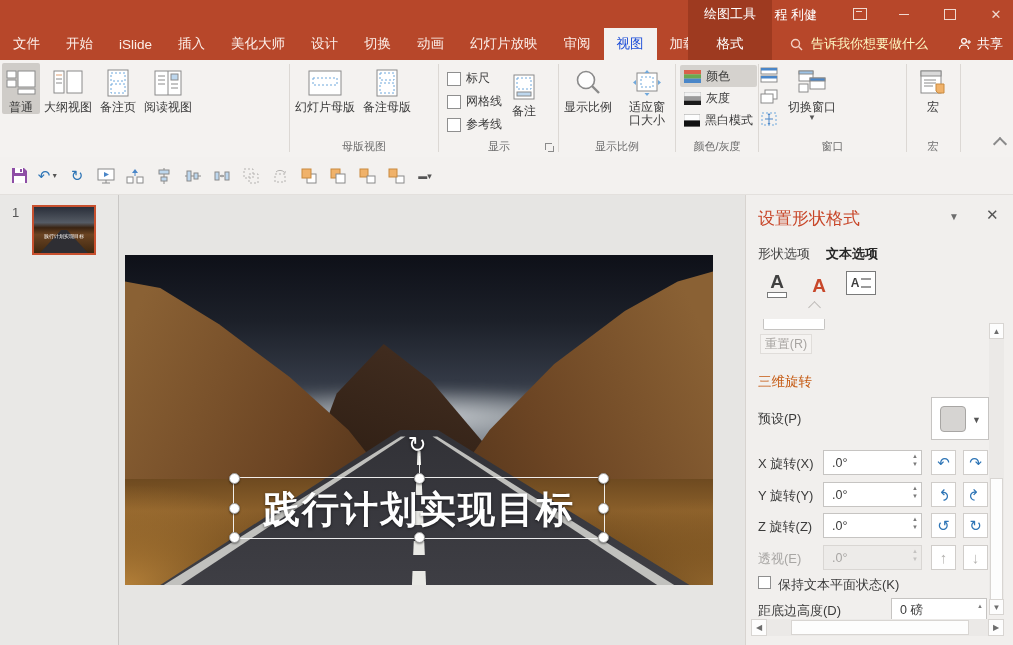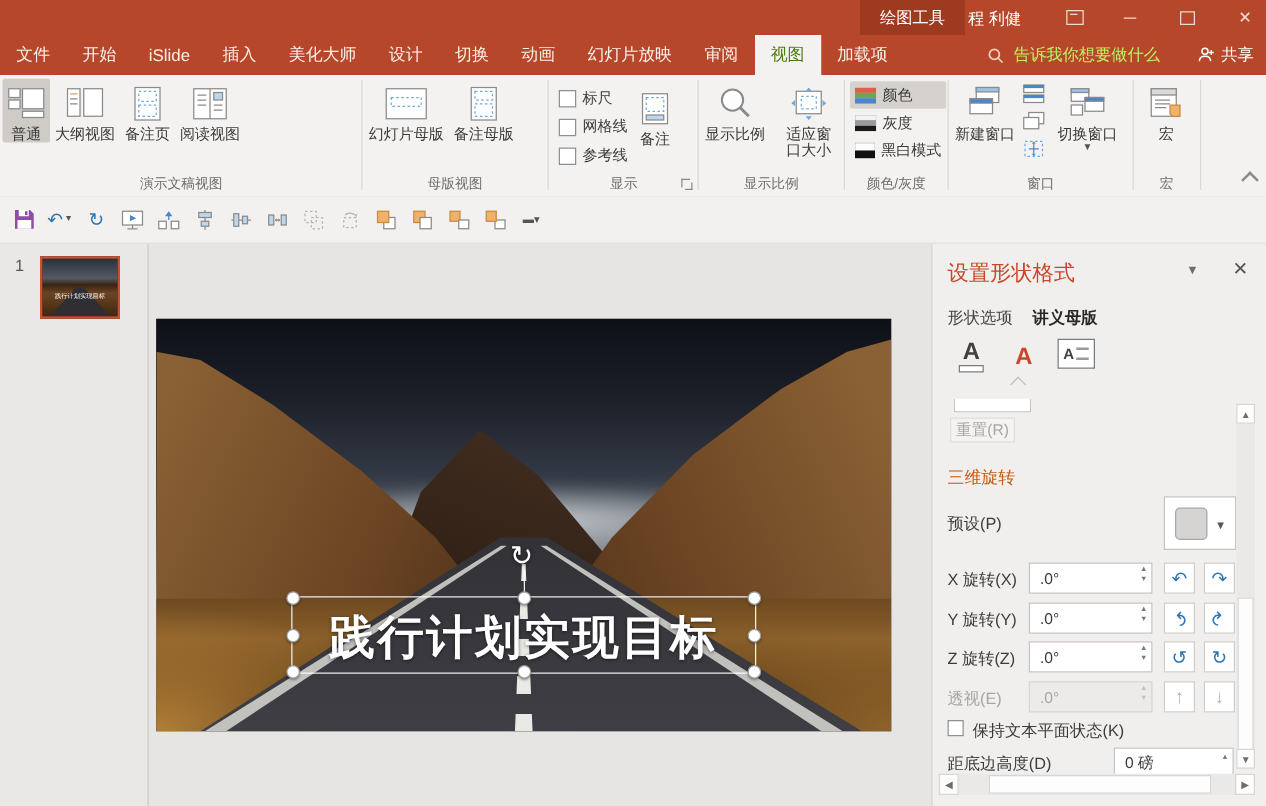--- a/index.html
+++ b/index.html
@@ -15,23 +15,23 @@
   .tb-user{position:absolute;right:196px;top:6px;font-size:13px;color:#fff;}
   .tb-btn{position:absolute;top:0;width:34px;height:28px;display:flex;align-items:center;justify-content:center;color:#f0d9d0;font-size:13px;}
   .ribbonopt-ic{width:12px;height:10px;border:1px solid #f0d9d0;position:relative;}
   .ribbonopt-ic:after{content:"";position:absolute;left:2px;top:2px;width:6px;height:0;border-top:1px solid #f0d9d0;}
   .maxi-ic{width:10px;height:9px;border:1px solid #f0d9d0;}
   .mini-ic{width:10px;height:0;border-top:1px solid #f0d9d0;}
 
   
   .tabrow{position:absolute;left:0;top:28px;width:1013px;height:32px;background:#b7472a;display:flex;align-items:stretch;}
   .mtab{color:#fceee8;padding:0 13px;display:flex;align-items:center;font-size:13.5px;}
-  .mtab.active{background:#f4f2f0;color:#4d7c0f;}
+  .mtab.active{background:#f4f2f0;color:#1d4ed8;}
   .mtab.ctx{position:absolute;left:688px;top:0;width:84px;height:32px;background:#9e3a20;color:#fff;justify-content:center;padding:0;}
-  .tellme{position:absolute;left:790px;top:0;height:32px;display:flex;align-items:center;gap:8px;color:#bef264;font-size:13px;}
+  .tellme{position:absolute;left:790px;top:0;height:32px;display:flex;align-items:center;gap:8px;color:#fef9c3;font-size:13px;}
   .share{position:absolute;right:10px;top:0;height:32px;display:flex;align-items:center;gap:5px;color:#fff;font-size:13px;}
 
   
   .ribbon{position:absolute;left:0;top:60px;width:1013px;height:97px;background:#f4f2f0;border-bottom:1px solid #d8d4d0;}
   .rgroup{position:absolute;top:0;height:96px;}
   .grow{display:flex;align-items:flex-start;padding-top:3px;}
   .glabel{position:absolute;bottom:2px;left:0;right:0;text-align:center;font-size:11px;color:#6d6d6d;white-space:nowrap;}
   .gdiv{position:absolute;top:4px;height:88px;width:1px;background:#dcd8d4;}
   .rb{display:flex;flex-direction:column;align-items:center;padding:2px 4px 0 4px;border-radius:2px;}
   .rb .ic{height:36px;display:flex;align-items:center;justify-content:center;}
@@ -152,20 +152,21 @@
     <div class="mtab">iSlide</div>
     <div class="mtab">插入</div>
     <div class="mtab">美化大师</div>
     <div class="mtab">设计</div>
     <div class="mtab">切换</div>
     <div class="mtab">动画</div>
     <div class="mtab">幻灯片放映</div>
     <div class="mtab">审阅</div>
     <div class="mtab active">视图</div>
     <div class="mtab">加载项</div>
+    <div class="mtab ctx">格式</div>
     <div class="tellme">
       <svg width="13" height="13" viewBox="0 0 13 13">
           <circle cx="5.5" cy="5.5" r="4" fill="none" stroke="#f3cfc2" stroke-width="1.4"></circle>
           <line x1="8.6" y1="8.6" x2="12" y2="12" stroke="#f3cfc2" stroke-width="1.4"></line>
         </svg>
       <span>告诉我你想要做什么</span>
     </div>
     <div class="share">
       <svg width="14" height="14" viewBox="0 0 14 14">
           <circle cx="6" cy="4" r="2.4" fill="none" stroke="#fff" stroke-width="1.2"></circle>
@@ -222,21 +223,20 @@
                 <line x1="4" y1="11" x2="11" y2="11" stroke="#8a8a8a"></line>
                 <line x1="4" y1="15" x2="11" y2="15" stroke="#8a8a8a"></line>
                 <rect class="stb" x="17" y="5" width="7" height="6"></rect>
                 <line x1="17" y1="15" x2="24" y2="15" stroke="#8a8a8a"></line>
                 <line x1="17" y1="19" x2="24" y2="19" stroke="#8a8a8a"></line>
               </svg>
             </span>
           <span class="lb">阅读视图</span>
         </div>
       </div>
-      <div class="glabel">演示文稿视图</div>
     </div>
     <div class="gdiv" style="left:289px"></div>
 
     <div class="rgroup" style="left:291px;width:146px">
       <div class="grow">
         <div class="rb">
           <span class="ic">
               <svg width="34" height="26" viewBox="0 0 34 26">
                 <rect class="st" x="1" y="1" width="32" height="24"></rect>
                 <rect class="dsh" x="5" y="8" width="24" height="7"></rect>
@@ -345,31 +345,20 @@
             </svg>
           <span>黑白模式</span>
         </div>
       </div>
       <div class="glabel">颜色/灰度</div>
     </div>
     <div class="gdiv" style="left:758px"></div>
 
     <div class="rgroup" style="left:760px;width:145px">
       <div class="grow" style="gap:2px">
-        <div class="rb">
-          <span class="ic">
-              <svg width="30" height="28" viewBox="0 0 30 28">
-                <rect class="st" x="8" y="1" width="18" height="12"></rect>
-                <rect x="8" y="1" width="18" height="3.5" fill="#9dc3e6" stroke="#8a8a8a"></rect>
-                <rect class="st" x="3" y="10" width="18" height="12"></rect>
-                <rect x="3" y="10" width="18" height="3.5" fill="#4a86c8" stroke="#8a8a8a"></rect>
-              </svg>
-            </span>
-          <span class="lb">新建窗口</span>
-        </div>
         <div style="display:flex;flex-direction:column;gap:3px;padding-top:4px">
           <span><svg width="18" height="16" viewBox="0 0 18 16">
                 <rect class="st" x="1" y="1" width="16" height="6"></rect>
                 <rect x="1" y="1" width="16" height="2.5" fill="#4a86c8"></rect>
                 <rect class="st" x="1" y="9" width="16" height="6"></rect>
                 <rect x="1" y="9" width="16" height="2.5" fill="#4a86c8"></rect>
               </svg></span>
           <span><svg width="18" height="16" viewBox="0 0 18 16">
                 <rect class="st" x="5" y="1" width="12" height="9"></rect>
                 <rect class="st" x="1" y="5" width="12" height="9"></rect>
@@ -549,21 +538,21 @@
       </div>
     </div>
   </div>
 
   <div class="pane">
     <div class="pane-title">设置形状格式</div>
     <span class="pane-chev">▼</span>
     <span class="pane-close">✕</span>
 
     <div class="ptab" style="left:12px">形状选项</div>
-    <div class="ptab on" style="left:80px">讲义母版</div>
+    <div class="ptab on" style="left:80px">文本选项</div>
 
     <div class="pic" style="left:16px">
         <span class="A">A</span>
         <span class="bar"></span>
       </div>
     <div class="pic fx" style="left:58px">
         <span class="A">A</span>
       </div>
     <div class="pic box" style="left:100px">
         <span class="A">A</span>

